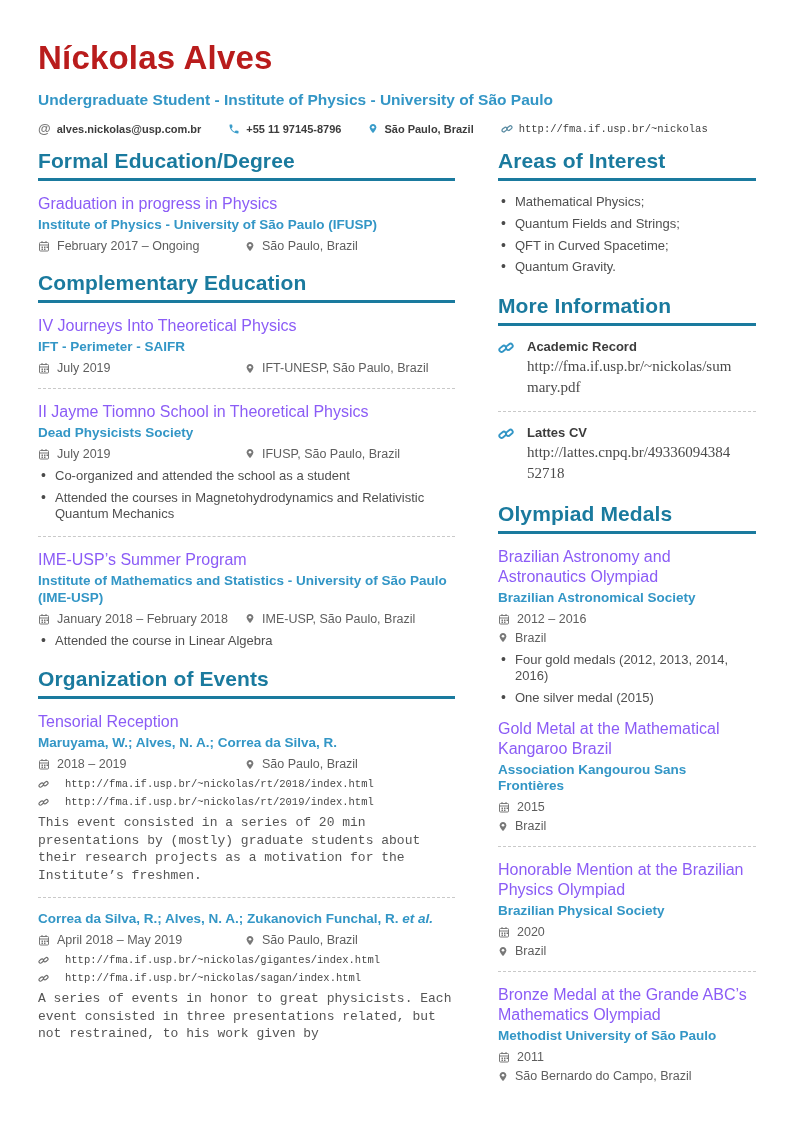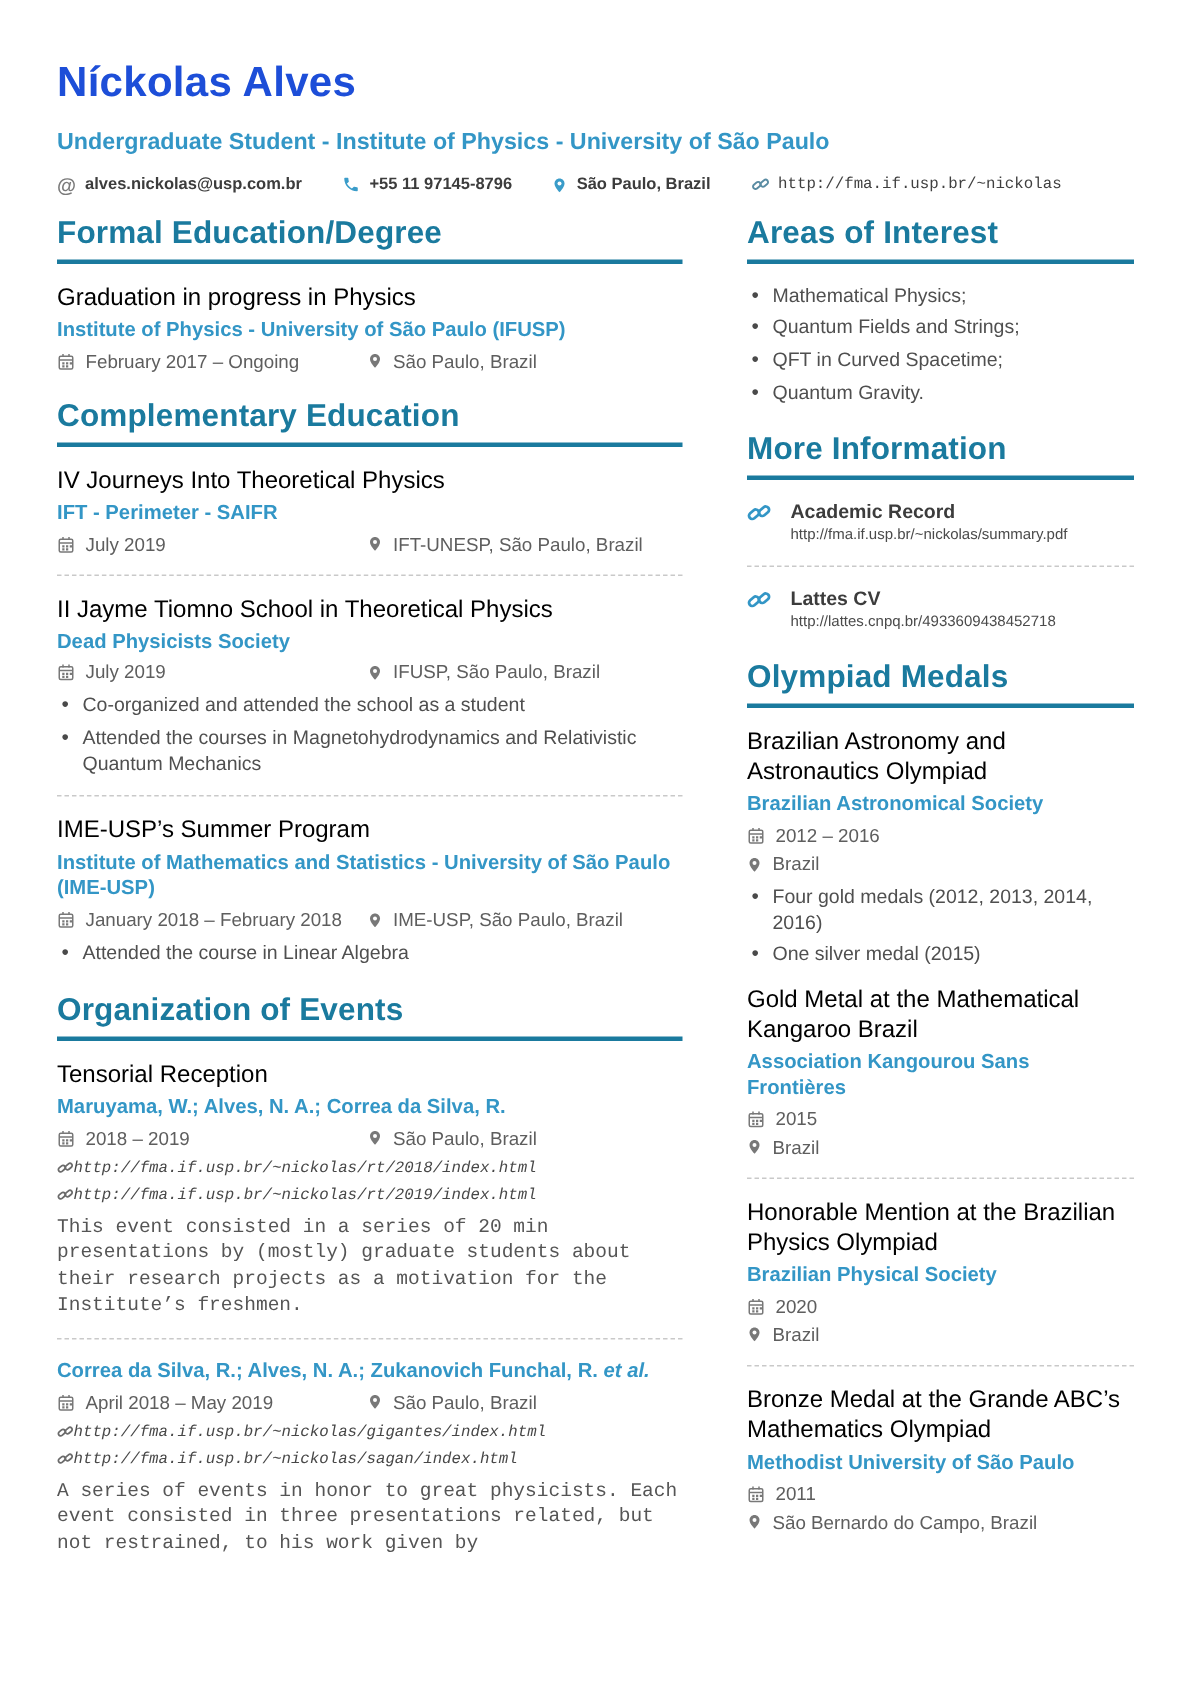--- a/index.html
+++ b/index.html
@@ -11,21 +11,21 @@
   }
   *{box-sizing:border-box;}
   html,body{margin:0;padding:0;}
   body{
     width:794px;height:1123px;background:#ffffff;overflow:hidden;
     font-family:"Liberation Sans", sans-serif;color:var(--text);
   }
   .page{padding:26px 38px 0 38px;}
 
   
-  .name{font-size:28px;font-weight:700;color:#1d4ed8;margin:14px 0 15px 0;line-height:1.1;letter-spacing:.2px;}
+  .name{font-size:33px;font-weight:700;color:#b91c1c;margin:14px 0 15px 0;line-height:1.1;letter-spacing:.2px;}
   .subtitle{font-size:15.5px;font-weight:700;color:var(--accent);margin-top:7px;}
   .contact-row{display:flex;align-items:center;gap:27px;margin-top:13px;}
   .contact-item{display:flex;align-items:center;gap:6px;font-size:11px;font-weight:700;color:#3c3c3c;white-space:nowrap;}
   .contact-item .cicon{display:inline-flex;align-items:center;}
   .contact-item.mono .ctext{font-family:"Liberation Mono", monospace;font-weight:400;font-size:10.5px;color:#3f3f3f;}
   .at-glyph{font-size:13px;font-weight:700;color:#7a7a7a;line-height:1;}
 
   
   .columns{display:flex;gap:43px;margin-top:14px;align-items:flex-start;}
   .col-left{flex:0 0 417px;min-width:0;}
@@ -35,48 +35,48 @@
   section{margin-top:18px;}
   section:first-child{margin-top:0;}
   .section-title{
     font-size:21px;font-weight:700;color:var(--heading);
     margin:0 0 13px 0;padding-bottom:5px;border-bottom:3px solid var(--heading);
     letter-spacing:.1px;
   }
 
   
   .entry{margin-bottom:12px;}
-  .entry-title{font-size:16px;color:#000000;margin:2px 0 3px 0;line-height:1.25;}
+  .entry-title{font-size:16px;color:#8b5cf6;margin:2px 0 3px 0;line-height:1.25;}
   .entry-org{font-size:13.5px;font-weight:700;color:var(--accent);line-height:1.25;margin-bottom:5px;}
   .entry-org em{font-style:italic;}
   .meta-row{display:flex;margin:5px 0 7px 0;}
   .meta-date{flex:0 0 207px;display:flex;align-items:center;gap:7px;font-size:12.5px;color:var(--meta);}
   .meta-line,.meta-loc{display:flex;align-items:center;gap:7px;font-size:12.5px;color:var(--meta);}
   .meta-line{margin:5px 0;}
   .micon{color:#787878;display:inline-flex;align-items:center;flex:0 0 auto;}
 
   ul.bullets{list-style:none;margin:7px 0 2px 0;padding:0;}
   ul.bullets li{
     position:relative;padding-left:17px;font-size:13px;color:#4f4f4f;
     line-height:1.28;margin-bottom:5px;
   }
   ul.bullets li::before{content:"\2022";position:absolute;left:3px;top:-1px;color:#4a4a4a;font-size:14px;}
 
-  .url-row{display:flex;align-items:center;gap:0;margin:6px 0;
-    font-family:"Liberation Mono", monospace;font-size:10.5px;color:#474747;font-style:italic;}
+  .url-row{display:flex;align-items:center;gap:16px;margin:6px 0;
+    font-family:"Liberation Mono", monospace;font-size:10.5px;color:#474747;}
   .url-row .micon{color:#6b6b6b;}
   .desc{font-size:13px;color:#555555;line-height:1.35;margin-top:3px;font-family:Liberation Mono, monospace;}
 
   .divider{border:none;border-top:1px dashed var(--divider);margin:13px 0;}
 
   
   .info-item{display:flex;gap:13px;margin:12px 0 10px 0;}
   .info-icon{color:var(--accent);flex:0 0 auto;padding-top:1px;}
   .info-label{font-size:13px;font-weight:700;color:#3c3c3c;margin-bottom:2px;}
-  .info-url{font-family:Liberation Sans, sans-serif;font-size:10px;color:#4a4a4a;
+  .info-url{font-family:Liberation Serif, serif;font-size:15px;color:#4a4a4a;
     line-height:1.4;word-break:break-all;max-width:206px;}
   .r-entry .entry-title{font-size:16px;}
 </style>
 </head>
 <body>
 
 <div class="page">
 
   <header>
     <h1 class="name">Níckolas Alves</h1>

